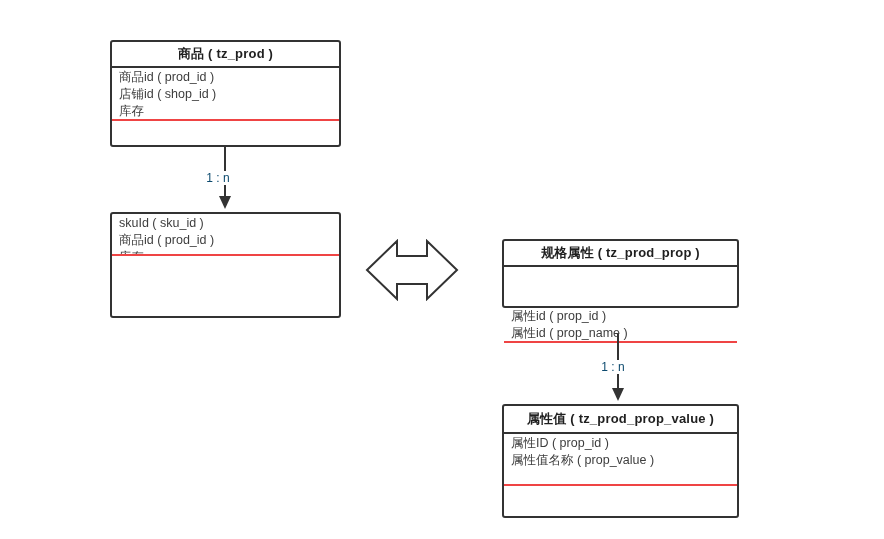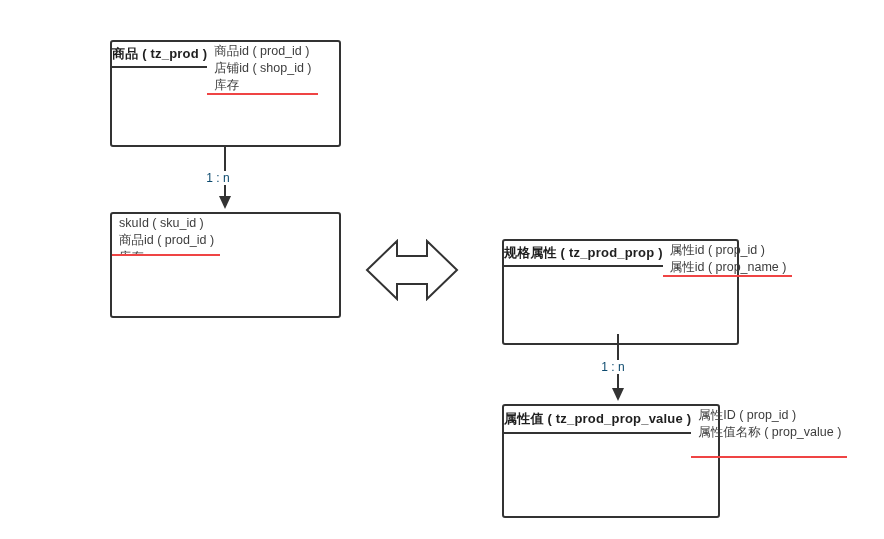--- a/index.html
+++ b/index.html
@@ -2,21 +2,21 @@
 <html><head>
 <meta charset="utf-8">
 <style>
   html,body{margin:0;padding:0;background:#ffffff;}
   .canvas{
     position:relative;width:884px;height:539px;background:#ffffff;
     font-family:"Liberation Sans","DejaVu Sans",sans-serif;overflow:hidden;
   }
   .entity{
     position:absolute;background:#ffffff;border:2px solid #333333;border-radius:3px;
-    display:flex;box-sizing:border-box;
+    display:flex;flex-direction:column;box-sizing:border-box;
   }
   .entity-title{
     flex:0 0 auto;border-bottom:2px solid #333333;font-weight:bold;font-size:13px;color:#1f1f1f;
     display:flex;align-items:center;justify-content:center;box-sizing:border-box;letter-spacing:0.2px;
   }
   .entity-fields{
     flex:0 0 auto;border-bottom:2px solid #ef4444;box-sizing:border-box;
     padding:1px 6px 0 7px;font-size:12.5px;color:#3d3d3d;line-height:17px;overflow:hidden;
   }
   .entity-footer{flex:1 1 auto;}
@@ -56,34 +56,34 @@
       <div>商品id ( prod_id )</div>
       <div>库存</div>
     </div>
     <div class="entity-footer"></div>
   </div>
 
   <svg class="dbl-arrow" style="left:365px;top:239px;" width="94" height="62" viewBox="0 0 94 62">
     <path d="M2,31 L32,2 L32,17 L62,17 L62,2 L92,31 L62,60 L62,45 L32,45 L32,60 Z" fill="#ffffff" stroke="#333333" stroke-width="2" stroke-linejoin="miter"></path>
   </svg>
 
-  <div class="entity" style="left:502px;top:239px;width:237px;height:106px;">
+  <div class="entity" style="left:502px;top:239px;width:237px;height:69px;gap:40px;">
     <div class="entity-title" style="height:26px;">规格属性 ( tz_prod_prop )</div>
     <div class="entity-fields" style="height:36px;">
       <div>属性id ( prop_id )</div>
       <div>属性id ( prop_name )</div>
     </div>
     <div class="entity-footer"></div>
   </div>
 
   <div class="vline" style="left:617px;top:334px;height:55px;"></div>
   <div class="arrowhead-down" style="left:612px;top:388px;"></div>
   <div class="rel-label" style="left:613px;top:360px;">1 : n</div>
 
-  <div class="entity" style="left:502px;top:404px;width:218px;height:114px;">
+  <div class="entity" style="left:502px;top:404px;width:237px;height:114px;">
     <div class="entity-title" style="height:28px;">属性值 ( tz_prod_prop_value )</div>
     <div class="entity-fields" style="height:52px;">
       <div>属性ID ( prop_id )</div>
       <div>属性值名称 ( prop_value )</div>
     </div>
     <div class="entity-footer"></div>
   </div>
 
 </div>
 

